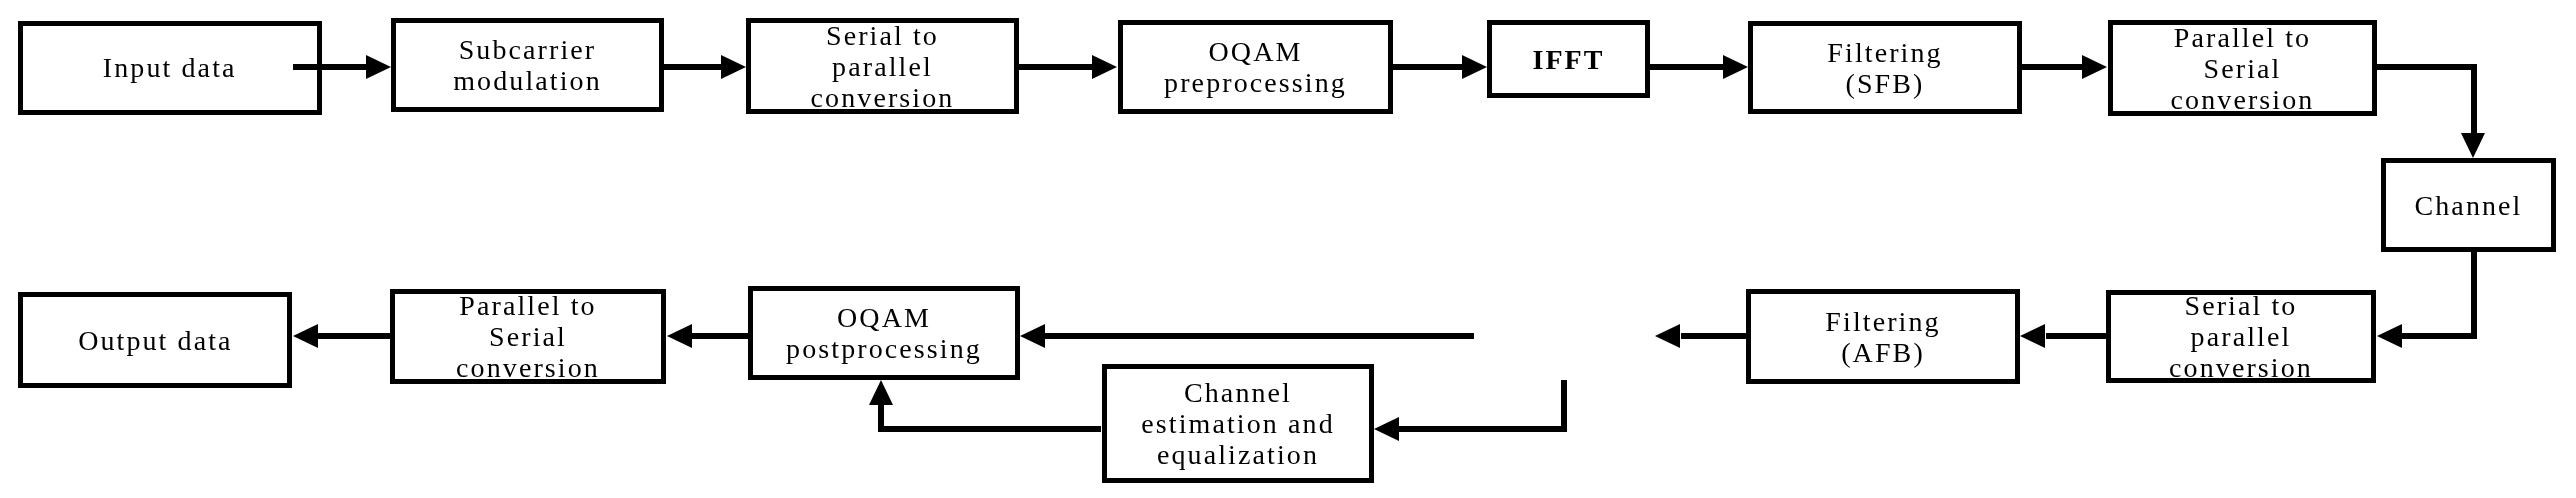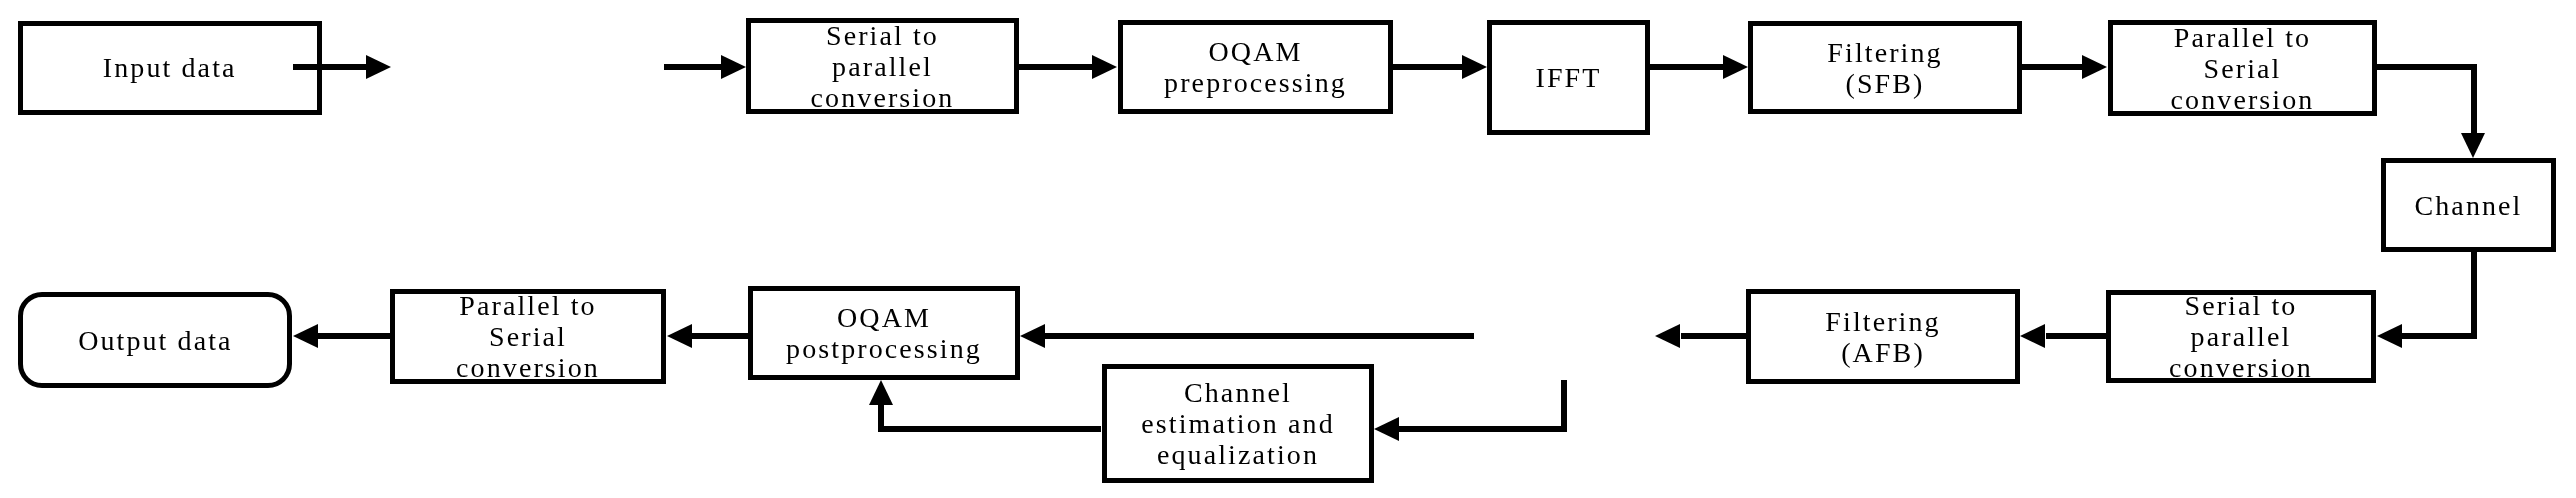--- a/index.html
+++ b/index.html
@@ -14,34 +14,36 @@
   .ah-left{border-width:12px 25.5px 12px 0;border-color:transparent #000 transparent transparent;}
   .ah-down{border-width:25.5px 12px 0 12px;border-color:#000 transparent transparent transparent;}
   .ah-up{border-width:0 12px 25.5px 12px;border-color:transparent transparent #000 transparent;}
 </style>
 </head>
 <body>
 
 <div id="stage">
 
   <div class="box" style="left:17.7px;top:20.5px;width:304px;height:94px;">Input data</div>
+  <div class="box" style="left:391px;top:18.4px;width:273px;height:94px;">Subcarrier
+modulation</div>
   <div class="box" style="left:746px;top:18.4px;width:273px;height:96px;">Serial to
 parallel
 conversion</div>
   <div class="box" style="left:1118px;top:20px;width:275px;height:94px;">OQAM
 preprocessing</div>
-  <div class="box" style="left:1487px;top:20px;width:163px;height:115px;">IFFT</div>
+  <div class="box" style="left:1487px;top:20px;width:163px;height:78px;font-weight:bold;">IFFT</div>
   <div class="box" style="left:1748px;top:21px;width:274px;height:93px;">Filtering
 (SFB)</div>
   <div class="box" style="left:2108px;top:20px;width:269px;height:96px;">Parallel to
 Serial
 conversion</div>
   <div class="box" style="left:2381px;top:158px;width:175px;height:94px;">Channel</div>
 
-  <div class="box" style="left:18.4px;top:292px;width:274px;height:96px;border-radius:24px;">Output data</div>
+  <div class="box" style="left:18.4px;top:292px;width:274px;height:96px;">Output data</div>
   <div class="box" style="left:390px;top:289px;width:276px;height:95px;">Parallel to
 Serial
 conversion</div>
   <div class="box" style="left:748px;top:286px;width:272px;height:94px;">OQAM
 postprocessing</div>
   <div class="box" style="left:1102px;top:364px;width:272px;height:119px;">Channel
 estimation and
 equalization</div>
   <div class="box" style="left:1746px;top:289px;width:274px;height:95px;">Filtering
 (AFB)</div>

